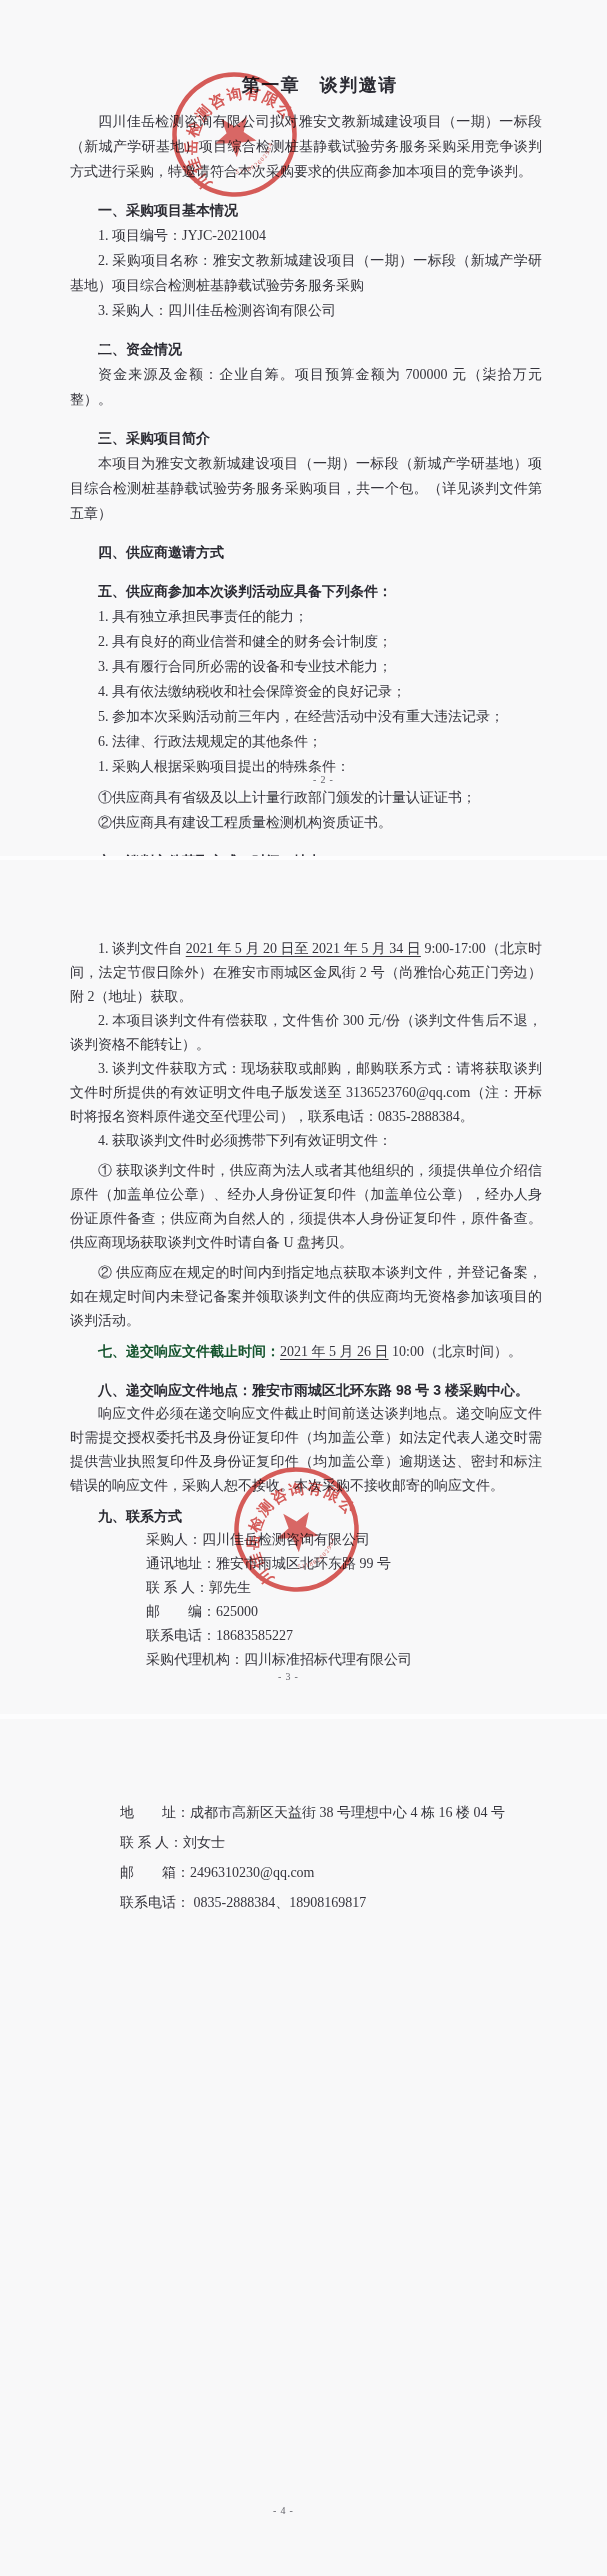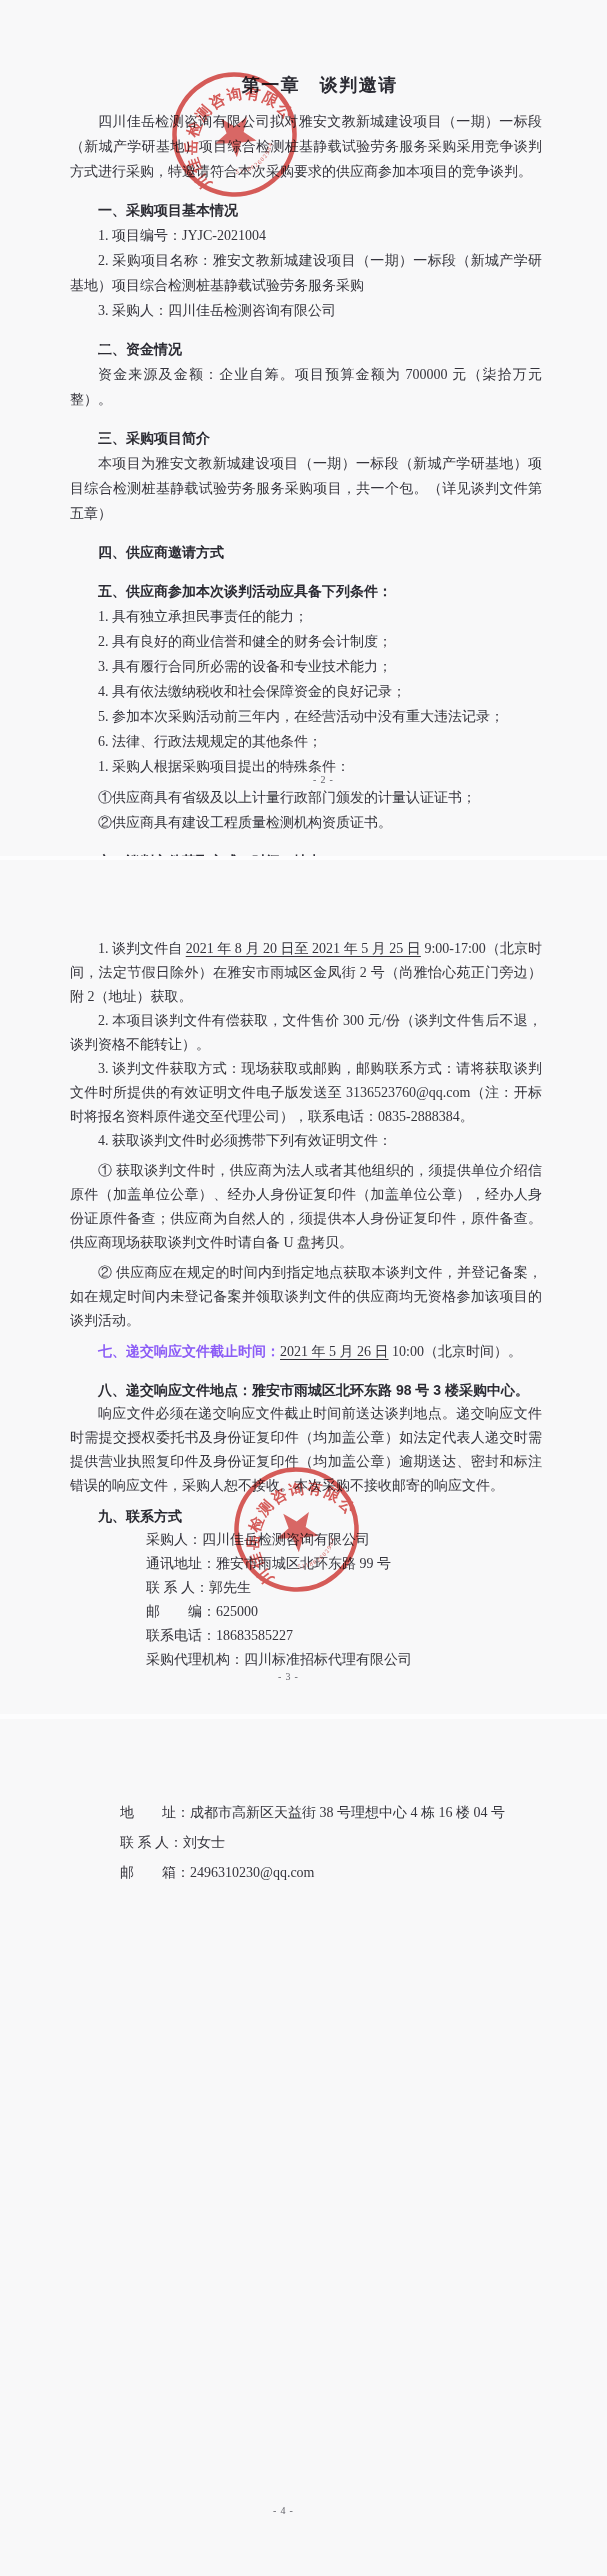--- a/index.html
+++ b/index.html
@@ -42,21 +42,21 @@
     font-weight:700;
     color:#2b2b33;
     margin-top:14px;
   }
   .u{
     text-decoration:underline;
     text-underline-offset:3px;
   }
   .h-inline{
     font-family:"Liberation Sans", sans-serif;
-    font-weight:700;color:#8b5cf6;
+    font-weight:700;color:#14532d;
   }
   .contact{
     text-indent:0;
     padding-left:76px;
     line-height:26px;
   }
   .page-3 .contact{padding-left:0;line-height:30px;}
   .gap-top{margin-top:6px;}
   .pagenum{
     position:absolute;
@@ -135,21 +135,21 @@
         </text>
         <text font-size="9.5" letter-spacing="2" fill="currentColor">
           <textPath href="#sealBot1" startOffset="50%" text-anchor="middle">511802602984</textPath>
         </text>
       </svg>
     </div>
   </section>
 
   <section class="page page-2">
     <p class="para">
-      <span>1. 谈判文件自 </span><span class="u">2021 年 8 月 20 日至 2021 年 5 月 25 日</span><span> 9:00-17:00（北京时间，法定节假日除外）在雅安市雨城区金凤街 2 号（尚雅怡心苑正门旁边）附 2（地址）获取。</span>
+      <span>1. 谈判文件自 </span><span class="u">2021 年 5 月 20 日至 2021 年 5 月 34 日</span><span> 9:00-17:00（北京时间，法定节假日除外）在雅安市雨城区金凤街 2 号（尚雅怡心苑正门旁边）附 2（地址）获取。</span>
     </p>
     <p class="para">2. 本项目谈判文件有偿获取，文件售价 300 元/份（谈判文件售后不退，谈判资格不能转让）。</p>
     <p class="para">3. 谈判文件获取方式：现场获取或邮购，邮购联系方式：请将获取谈判文件时所提供的有效证明文件电子版发送至 3136523760@qq.com（注：开标时将报名资料原件递交至代理公司），联系电话：0835-2888384。</p>
     <p class="para">4. 获取谈判文件时必须携带下列有效证明文件：</p>
     <p class="para gap-top">① 获取谈判文件时，供应商为法人或者其他组织的，须提供单位介绍信原件（加盖单位公章）、经办人身份证复印件（加盖单位公章），经办人身份证原件备查；供应商为自然人的，须提供本人身份证复印件，原件备查。供应商现场获取谈判文件时请自备 U 盘拷贝。</p>
     <p class="para gap-top">② 供应商应在规定的时间内到指定地点获取本谈判文件，并登记备案，如在规定时间内未登记备案并领取谈判文件的供应商均无资格参加该项目的谈判活动。</p>
 
     <p class="para gap-top">
       <span class="h-inline">七、递交响应文件截止时间：</span><span class="u">2021 年 5 月 26 日</span><span> 10:00（北京时间）。</span>
     </p>
@@ -182,18 +182,19 @@
           <textPath href="#sealBot2" startOffset="50%" text-anchor="middle">511802602984</textPath>
         </text>
       </svg>
     </div>
   </section>
 
   <section class="page page-3">
     <p class="para contact">地　　址：成都市高新区天益街 38 号理想中心 4 栋 16 楼 04 号</p>
     <p class="para contact">联 系 人：刘女士</p>
     <p class="para contact">邮　　箱：2496310230@qq.com</p>
+    <p class="para contact">联系电话： 0835-2888384、18908169817</p>
 
     <div class="pagenum pagenum-3">- 4 -</div>
   </section>
 
 </div>
 
 
 </body></html>

